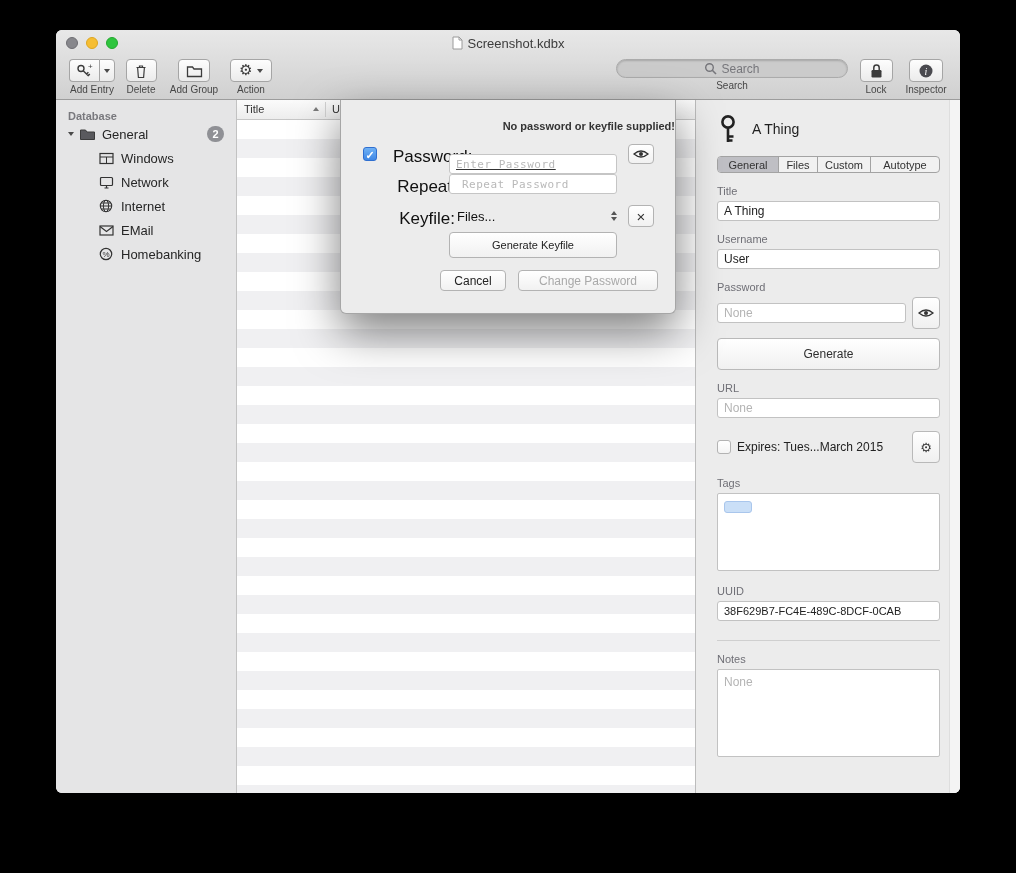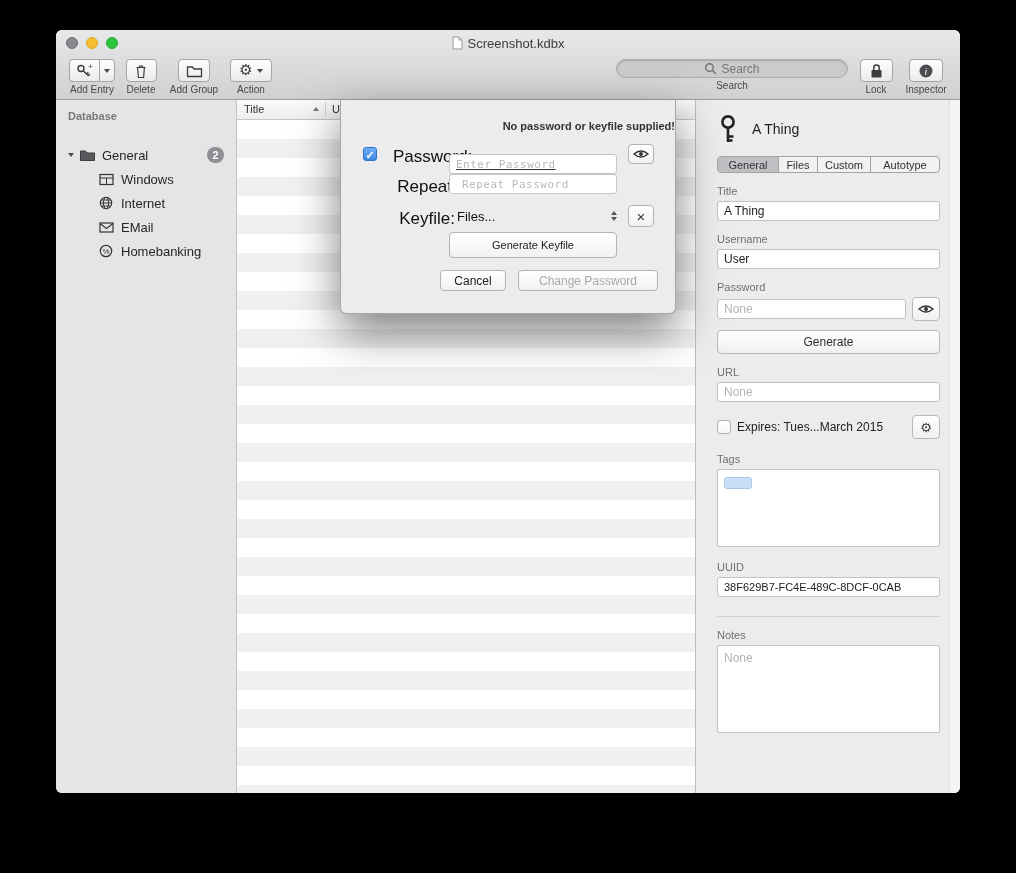--- a/index.html
+++ b/index.html
@@ -25,21 +25,21 @@
 .seg .tb-btn{border-radius:0}
 .seg .tb-btn:first-child{border-radius:4px 0 0 4px;border-right:0}
 .seg .tb-btn:last-child{border-radius:0 4px 4px 0;padding:0 4px}
 .tri-down{width:0;height:0;border-left:3.5px solid transparent;border-right:3.5px solid transparent;border-top:4.5px solid #4a4a4a}
 .tri-up{width:0;height:0;border-left:3.5px solid transparent;border-right:3.5px solid transparent;border-bottom:4.5px solid #4a4a4a}
 .search-field{width:232px;height:19px;border-radius:10px;background:#cbcbcb;border:1px solid #ababab;box-shadow:inset 0 1px 2px rgba(0,0,0,.18);display:flex;align-items:center;justify-content:center;gap:4px;color:#76767b;font-size:12px}
 .gear-glyph{font-family:"DejaVu Sans",sans-serif;font-size:15px;color:#3c3c3c;line-height:1}
 
 
 .sidebar{position:absolute;left:0;top:70px;bottom:0;width:181px;background:#e5e5e6;border-right:1px solid #c2c2c2}
-.sb-header{margin:10px 0 21px 12px;font-size:11px;font-weight:bold;color:#78787d}
+.sb-header{margin:10px 0 0 12px;font-size:11px;font-weight:bold;color:#78787d}
 .sb-row{height:24px;display:flex;align-items:center;font-size:13px;color:#262626}
 .sb-root{padding-left:8px}
 .sb-child{padding-left:41px}
 .sb-icon{display:inline-flex;width:18px;justify-content:center}
 .sb-text{margin-left:6px;white-space:nowrap}
 .badge{margin-left:auto;margin-right:12px;min-width:17px;height:16px;border-radius:9px;background:#8f9095;color:#fff;font-size:11px;font-weight:bold;display:flex;align-items:center;justify-content:center;padding:0 5px}
 .disc{display:inline-flex;width:14px;justify-content:center}
 
 
 .entrylist{position:absolute;left:181px;top:70px;bottom:0;width:458px;background:#fff}
@@ -58,21 +58,21 @@
 .insp-title{font-size:14px;color:#1f1f1f}
 .segmented{display:flex;height:17px;margin-top:11px;border:1px solid #a3a3a3;border-radius:4px;overflow:hidden;background:#f1f1f1}
 .segment{display:flex;align-items:center;justify-content:center;font-size:11px;color:#333;border-right:1px solid #a3a3a3}
 .segment:last-child{border-right:0}
 .segment.selected{background:#bfbfc4}
 .ilabel{font-size:11px;color:#6f6f76;margin-top:12px}
 .ifield{width:100%;height:20px;border:1px solid #c2c2c2;border-radius:3px;background:#fff;font-size:12px;padding:0 6px;color:#222;font-family:"Liberation Sans",sans-serif;margin-top:4px}
 .ifield::placeholder{color:#b4b4b4}
 .irow{display:flex;align-items:center;margin-top:4px;gap:6px}
 .irow .ifield{margin-top:0;flex:1}
-.ibtn{height:24px;background:linear-gradient(#ffffff,#f0f0f0);border:1px solid #b9b9b9;border-radius:4px;font-size:12px;color:#2e2e2e;font-family:"Liberation Sans",sans-serif;display:flex;align-items:center;justify-content:center}
+.ibtn{height:32px;background:linear-gradient(#ffffff,#f0f0f0);border:1px solid #b9b9b9;border-radius:4px;font-size:12px;color:#2e2e2e;font-family:"Liberation Sans",sans-serif;display:flex;align-items:center;justify-content:center}
 .ibtn-wide{width:100%;margin-top:9px}
 .icon-btn{width:28px}
 .expires-row{display:flex;align-items:center;margin-top:13px;gap:6px;font-size:12px;color:#222}
 .cb{width:14px;height:14px;border:1px solid #b3b3b3;border-radius:3px;background:linear-gradient(#fff,#f4f4f4);position:relative;flex:0 0 auto}
 .cb.checked{background:linear-gradient(#6fb1f5,#3f87e5);border-color:#2f6fd0}
 .cb.checked::after{content:"✓";position:absolute;inset:0;color:#fff;font-size:11px;line-height:14px;text-align:center;font-weight:bold}
 .expires-label{flex:1}
 .tags-box{margin-top:4px;height:78px;border:1px solid #c2c2c2;border-radius:2px;background:#fff;padding:5px 6px}
 .tag-pill{display:inline-block;width:28px;height:12px;border-radius:3px;background:#cadff7;border:1px solid #a9c6ec}
 .divider{border-top:1px solid #cfcfcf;margin-top:19px}
@@ -207,20 +207,29 @@
         <svg width="15" height="13">
             <rect x="1" y="1.5" width="13" height="10" fill="none" stroke="#333" stroke-width="1.2"></rect>
             <line x1="1" y1="5" x2="14" y2="5" stroke="#333"></line>
             <line x1="7.5" y1="5" x2="7.5" y2="11.5" stroke="#333"></line>
           </svg>
       </span>
       <span class="sb-text">Windows</span>
     </div>
     <div class="sb-row sb-child">
       <span class="sb-icon">
+        <svg width="15" height="13">
+            <rect x="1.5" y="1.5" width="12" height="8" rx="1" fill="none" stroke="#333" stroke-width="1.2"></rect>
+            <path d="M5.5 12 h4 M7.5 9.5 v2.5" stroke="#333" stroke-width="1.2"></path>
+          </svg>
+      </span>
+      <span class="sb-text">Network</span>
+    </div>
+    <div class="sb-row sb-child">
+      <span class="sb-icon">
         <svg width="14" height="14">
             <circle cx="7" cy="7" r="5.7" fill="none" stroke="#333" stroke-width="1.1"></circle>
             <ellipse cx="7" cy="7" rx="2.6" ry="5.7" fill="none" stroke="#333" stroke-width="1"></ellipse>
             <path d="M1.3 7 h11.4 M2.2 4 h9.6 M2.2 10 h9.6" stroke="#333" stroke-width="1"></path>
           </svg>
       </span>
       <span class="sb-text">Internet</span>
     </div>
     <div class="sb-row sb-child">
       <span class="sb-icon">

